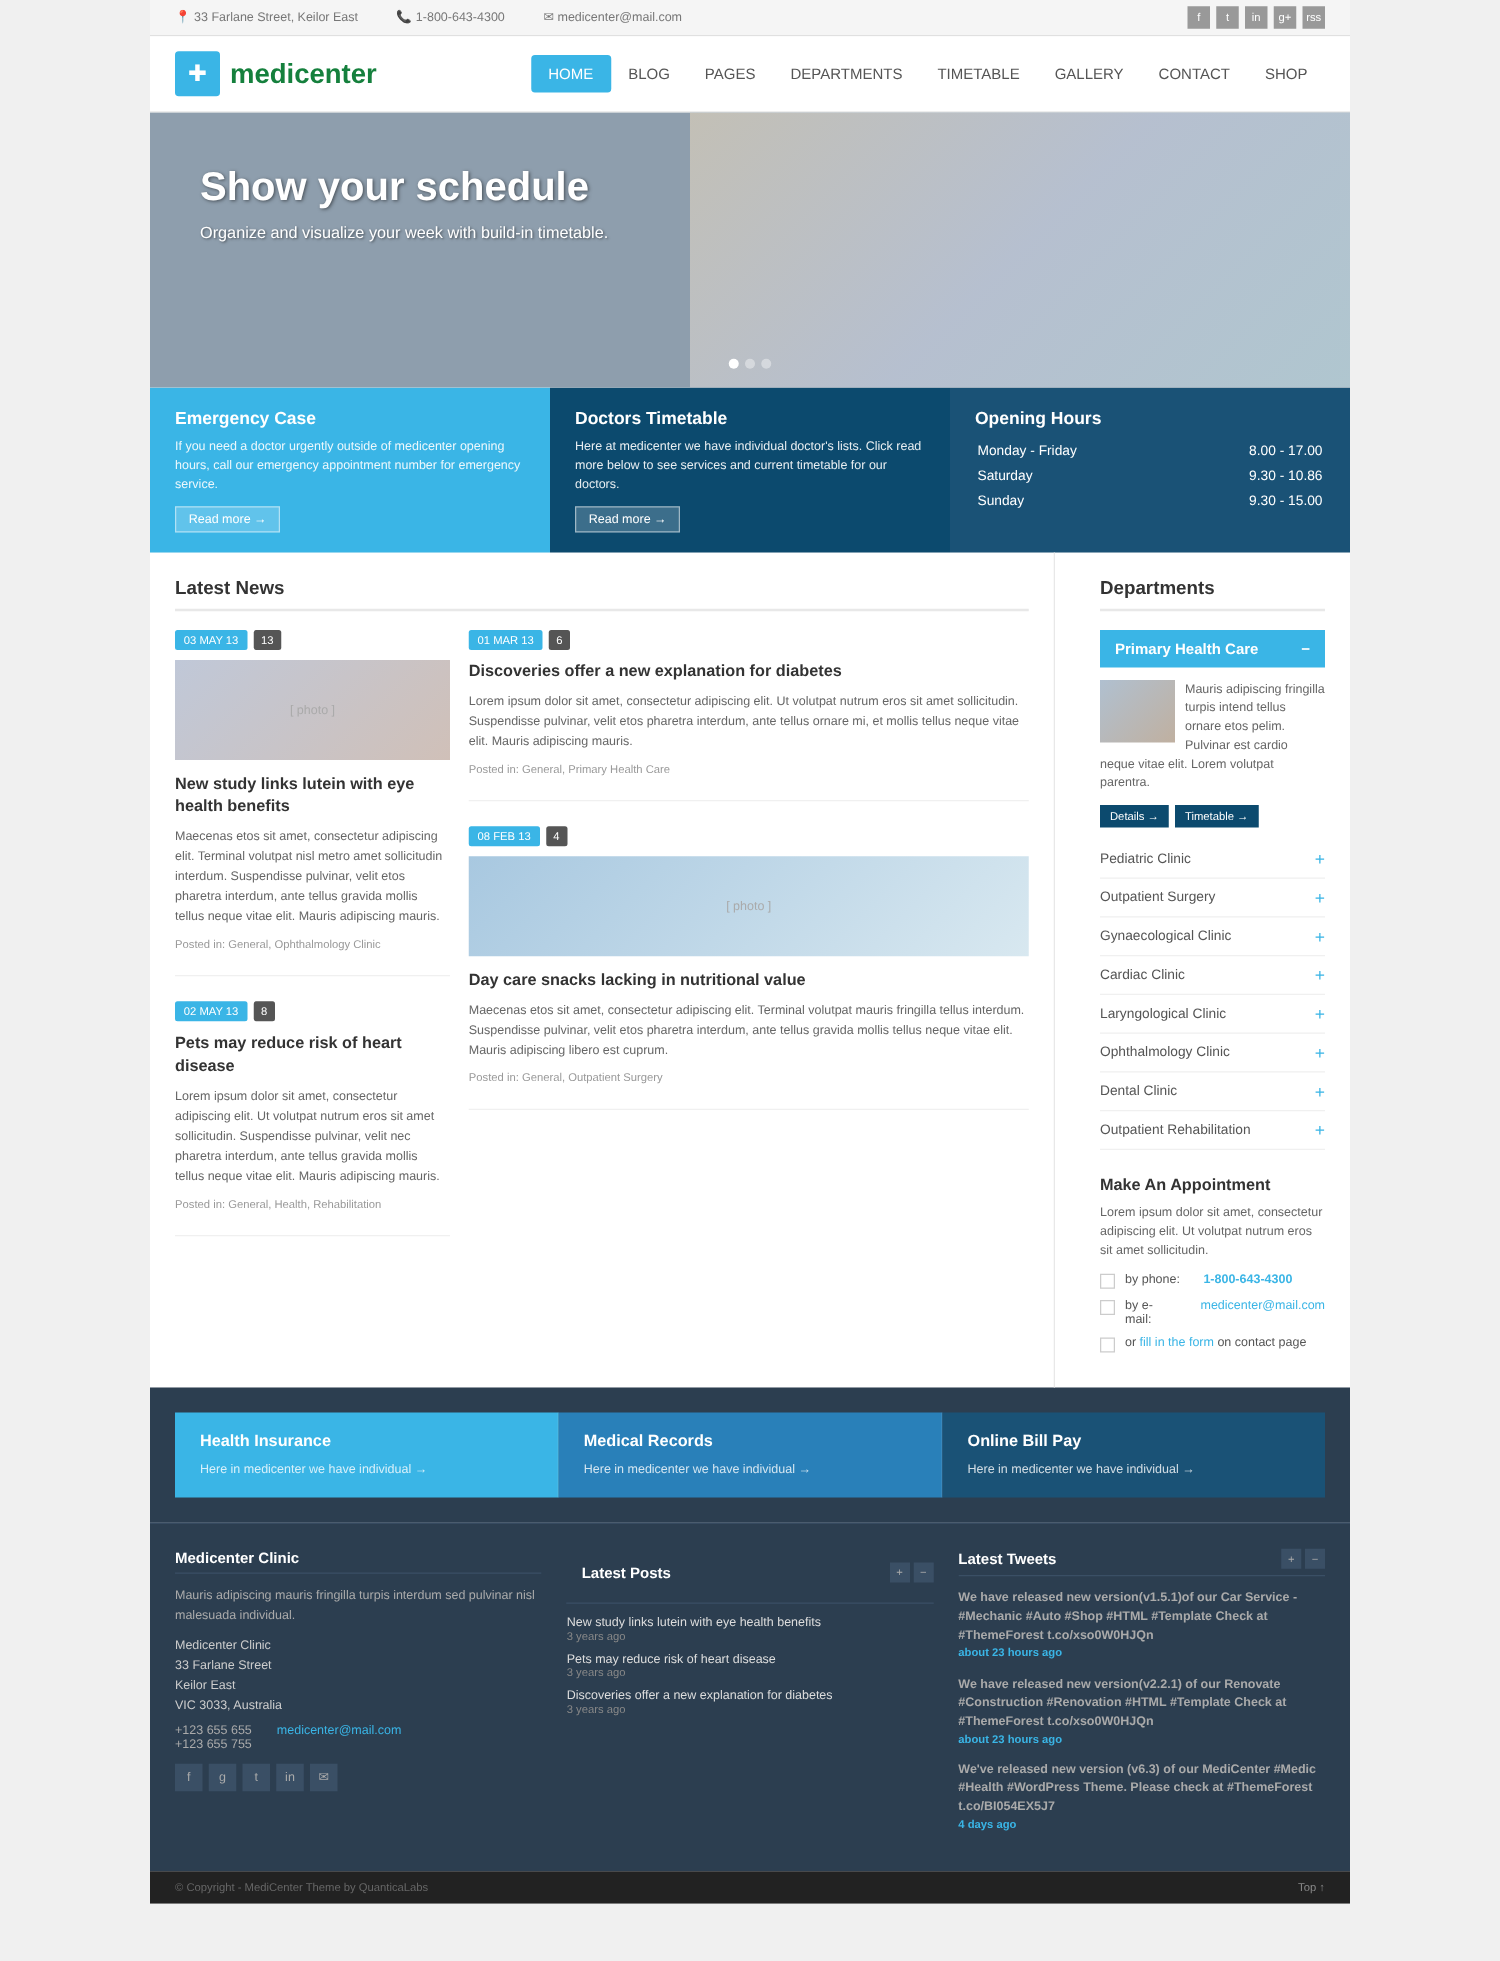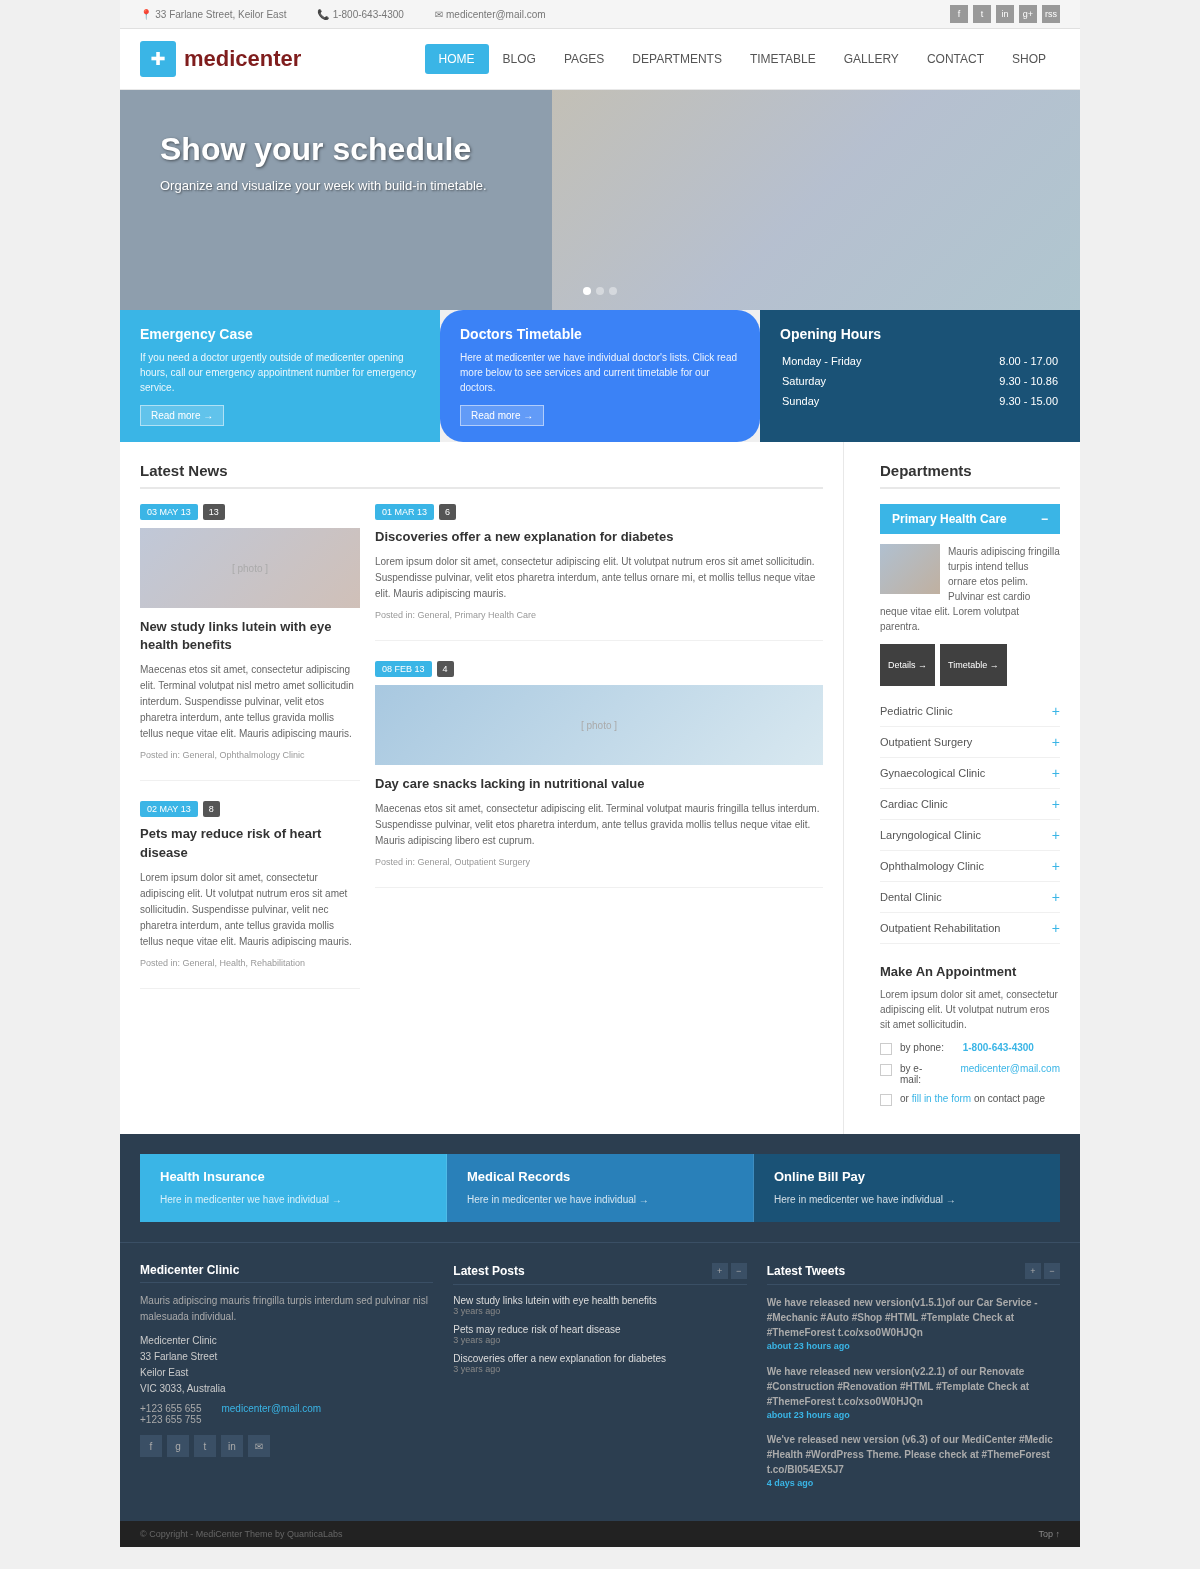--- a/index.html
+++ b/index.html
@@ -8,33 +8,33 @@
     
     .top-bar { background: #f5f5f5; border-bottom: 1px solid #e0e0e0; padding: 5px 20px; display: flex; justify-content: space-between; align-items: center; font-size: 10px; color: #777; }
     .top-bar-left { display: flex; gap: 31px; }
     .top-bar-right { display: flex; gap: 5px; }
     .social-icon-sm { width: 18px; height: 18px; background: #999; display: inline-flex; align-items: center; justify-content: center; color: white; font-size: 9px; }
 
     
     .header { background: white; padding: 12px 20px; display: flex; justify-content: space-between; align-items: center; border-bottom: 1px solid #e8e8e8; }
     .logo { display: flex; align-items: center; gap: 8px; }
     .logo-icon { width: 36px; height: 36px; background: #3ab5e6; display: flex; align-items: center; justify-content: center; color: white; font-size: 18px; border-radius: 3px; }
-    .logo-text { font-size: 22px; color: #7f1d1d; font-weight: bold; }
+    .logo-text { font-size: 22px; color: #15803d; font-weight: bold; }
     .nav { display: flex; gap: 0; }
     .nav-item { padding: 8px 14px; font-size: 12px; color: #555; text-decoration: none; cursor: pointer; }
     .nav-item.active { background: #3ab5e6; color: white; border-radius: 3px; }
     .hero-content { position: relative; z-index: 2; padding: 40px 40px; color: white; }
     .hero-title { font-size: 32px; font-weight: bold; text-shadow: 1px 1px 3px rgba(0,0,0,0.5); line-height: 1.2; }
     .hero-subtitle { font-size: 13px; margin-top: 10px; text-shadow: 1px 1px 2px rgba(0,0,0,0.5); }
 
     
     .info-boxes { display: flex; }
     .info-box { flex: 1; padding: 16px 20px; }
     .info-box-emergency { background: #3ab5e6; color: white; }
-    .info-box-timetable { background: #3b82f6; color: white; border-radius: 23px; }
+    .info-box-timetable { background: #0c4a6e; color: white; }
     .info-box-hours { background: #1a5276; color: white; }
     .info-box h3 { font-size: 14px; font-weight: bold; margin-bottom: 8px; }
     .info-box p { font-size: 10px; line-height: 1.5; margin-bottom: 10px; opacity: 0.9; }
     .info-btn { background: rgba(255,255,255,0.2); border: 1px solid rgba(255,255,255,0.5); color: white; padding: 4px 10px; font-size: 10px; cursor: pointer; }
     .hours-table { width: 100%; font-size: 11px; }
     .hours-table tr td { padding: 3px 0; }
     .hours-table tr td:last-child { text-align: right; }
 
     
     .main-content { display: flex; gap: 16px; background: white; }
@@ -56,21 +56,21 @@
     .two-col-news { display: flex; gap: 15px; }
     .news-col-left { flex: 0 0 220px; }
     .news-col-right { flex: 1; }
 
     
     .dept-header { background: #3ab5e6; color: white; padding: 8px 12px; font-size: 12px; font-weight: bold; display: flex; justify-content: space-between; margin-bottom: 10px; }
     .dept-detail { margin-bottom: 10px; }
     .dept-detail-img { width: 60px; height: 50px; background: linear-gradient(135deg, #b0c0d0, #c0b0a0); float: left; margin-right: 8px; }
     .dept-detail-text { font-size: 10px; color: #666; line-height: 1.5; }
     .dept-btns { display: flex; gap: 5px; margin-top: 5px; clear: both; }
-    .dept-btn { background: #404040; color: white; padding: 16px 8px; font-size: 9px; cursor: pointer; border: none; }
+    .dept-btn { background: #0c4a6e; color: white; padding: 4px 8px; font-size: 9px; cursor: pointer; border: none; }
     .dept-list-item { display: flex; justify-content: space-between; align-items: center; padding: 7px 0; border-bottom: 1px solid #f0f0f0; font-size: 11px; color: #555; cursor: pointer; }
     .dept-plus { color: #3ab5e6; font-size: 14px; }
 
     
     .appt-section { margin-top: 20px; }
     .appt-title { font-size: 13px; font-weight: bold; color: #333; margin-bottom: 8px; }
     .appt-text { font-size: 10px; color: #666; line-height: 1.5; margin-bottom: 10px; }
     .appt-item { display: flex; align-items: flex-start; gap: 8px; margin-bottom: 8px; font-size: 10px; color: #555; }
     .appt-checkbox { width: 12px; height: 12px; border: 1px solid #ccc; margin-top: 1px; flex-shrink: 0; }
     .appt-link { color: #3ab5e6; text-decoration: none; }
@@ -375,21 +375,21 @@
       <div class="footer-social-icon">f</div>
       <div class="footer-social-icon">g</div>
       <div class="footer-social-icon">t</div>
       <div class="footer-social-icon">in</div>
       <div class="footer-social-icon">✉</div>
     </div>
   </div>
 
   <div class="footer-col">
     <div class="footer-divider">
-      <h4 style="border:none;padding:0;margin:0;">Latest Posts</h4>
+      <h4 style="border:none;padding:0;margin:12px;">Latest Posts</h4>
       <div class="footer-col-controls">
         <div class="footer-ctrl-btn">+</div>
         <div class="footer-ctrl-btn">−</div>
       </div>
     </div>
     <div style="height:1px;background:#3a4f65;margin:5px 0 10px;"></div>
     <ul class="footer-posts">
       <li>
         <a>New study links lutein with eye health benefits</a>
         <div class="time">3 years ago</div>

